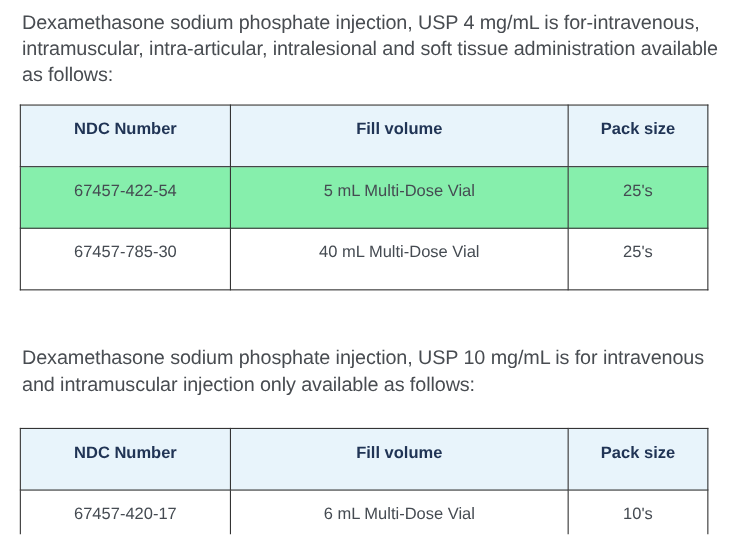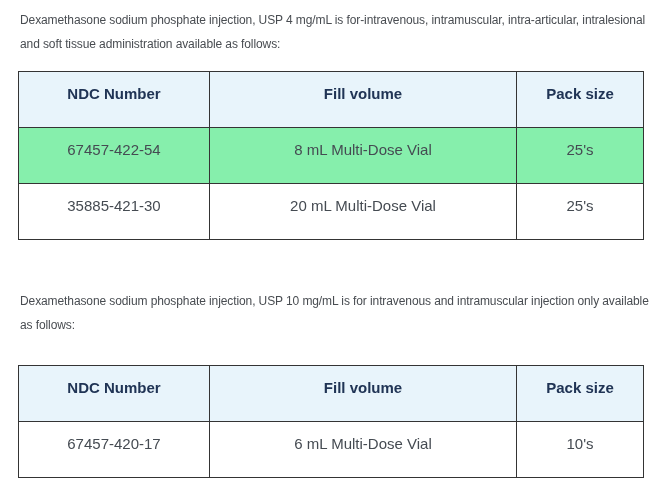--- a/index.html
+++ b/index.html
@@ -12,21 +12,21 @@
     color: #45494e;
   }
   .page {
     width: 671px;
     height: 486px;
     padding: 8px 18px 20px 20px;
     overflow: hidden;
     background: #ffffff;
   }
   .intro {
-    font-size: 12px;
+    font-size: 18px;
     line-height: 24px;
     color: #484c51;
     width: 636px;
     letter-spacing: -0.1px;
   }
   .intro-1 { margin-bottom: 15px; }
   .intro-2 { margin-top: 49px; margin-bottom: 28px; }
   table.ndc {
     border-collapse: collapse;
     table-layout: fixed;
@@ -75,26 +75,26 @@
     <thead>
       <tr>
         <th>NDC Number</th>
         <th>Fill volume</th>
         <th>Pack size</th>
       </tr>
     </thead>
     <tbody>
       <tr class="alt">
         <td>67457-422-54</td>
-        <td>8 mL Multi-Dose Vial</td>
+        <td>5 mL Multi-Dose Vial</td>
         <td>25's</td>
       </tr>
       <tr>
-        <td>35885-421-30</td>
-        <td>20 mL Multi-Dose Vial</td>
+        <td>67457-785-30</td>
+        <td>40 mL Multi-Dose Vial</td>
         <td>25's</td>
       </tr>
     </tbody>
   </table>
 
   <p class="intro intro-2">Dexamethasone sodium phosphate injection, USP 10 mg/mL is for intravenous and intramuscular injection only available as follows:</p>
 
   <table class="ndc">
     <colgroup>
         <col class="c1">

